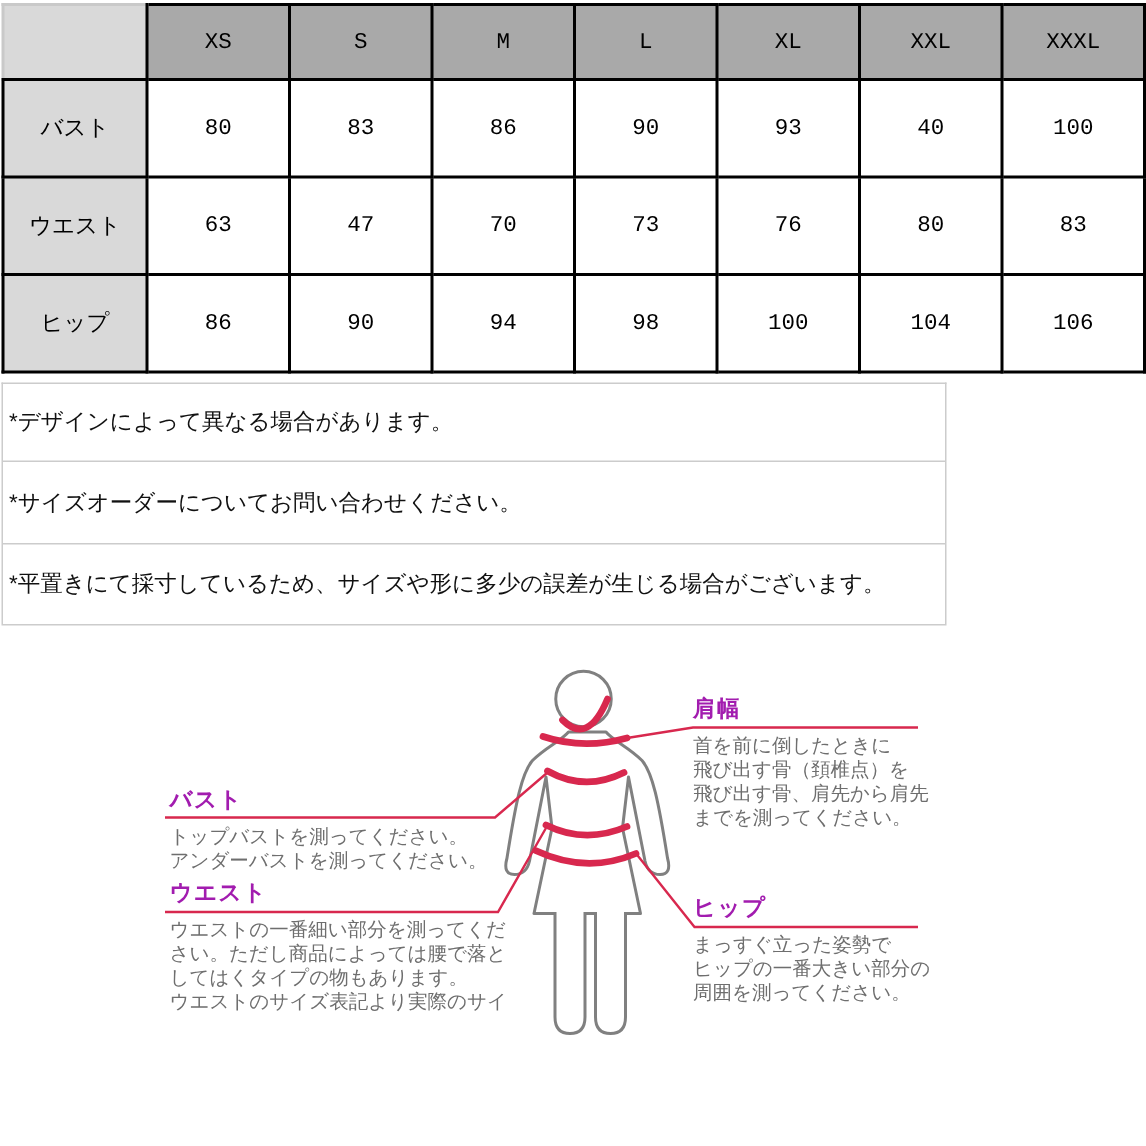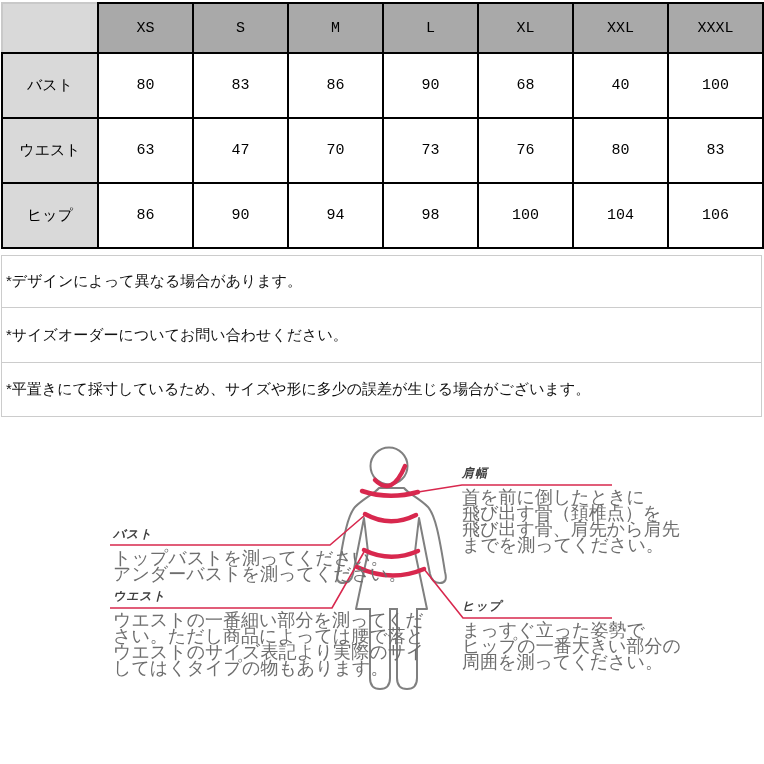--- a/index.html
+++ b/index.html
@@ -26,40 +26,40 @@
   .size-table th.corner {
     background:var(--table-label-bg,#d9d9d9);
     border-top-color:#c9c9c9; border-left-color:#c9c9c9;
   }
   .size-table td.row-label {
     background:var(--table-label-bg,#d9d9d9);
     font-family:"Liberation Sans","DejaVu Sans",sans-serif;
   }
   
   .notes {
-    width:761px; margin:6px 0 0 1px;
+    width:630px; margin:6px 0 0 1px;
     border:1px solid var(--note-border,#cccccc); border-bottom:none;
   }
   .note {
     display:flex; align-items:center;
     border-bottom:1px solid var(--note-border,#cccccc);
     padding-left:4px; font-size:15px; color:#111;
   }
   .note:nth-child(1){ height:52px; }
   .note:nth-child(2){ height:55px; }
   .note:nth-child(3){ height:54px; }
   
   .diagram { position:relative; width:764px; height:344px; margin-top:5px; }
   .diagram svg { position:absolute; left:0; top:0; }
   .dg-title {
-    position:absolute; font-size:12px; font-weight:bold;
-    color:#404040; line-height:16px; letter-spacing:1px; white-space:nowrap;font-style:italic;
+    position:absolute; font-size:15px; font-weight:bold;
+    color:#a21caf; line-height:16px; letter-spacing:1px; white-space:nowrap;
   }
   .dg-text {
-    position:absolute; font-size:18px; color:#6e6e6e;
+    position:absolute; font-size:13px; color:#6e6e6e;
     line-height:16px; white-space:nowrap;
   }
   .pos-bust-title     { left:113px; top:104px; }
   .pos-bust-text      { left:113px; top:128px; }
   .pos-waist-title    { left:113px; top:166px; }
   .pos-waist-text     { left:113px; top:190px; }
   .pos-shoulder-title { left:462px; top:43px;  }
   .pos-shoulder-text  { left:462px; top:67px;  }
   .pos-hip-title      { left:462px; top:176px; }
   .pos-hip-text       { left:462px; top:200px; }
@@ -90,21 +90,21 @@
       <th>XXXL</th>
     </tr>
   </thead>
   <tbody>
     <tr>
       <td class="row-label">バスト</td>
       <td>80</td>
       <td>83</td>
       <td>86</td>
       <td>90</td>
-      <td>68</td>
+      <td>93</td>
       <td>40</td>
       <td>100</td>
     </tr>
     <tr>
       <td class="row-label">ウエスト</td>
       <td>63</td>
       <td>47</td>
       <td>70</td>
       <td>73</td>
       <td>76</td>
@@ -163,22 +163,22 @@
   <div class="dg-title pos-bust-title">バスト</div>
   <div class="dg-text pos-bust-text">
     <div>トップバストを測ってください。</div>
     <div>アンダーバストを測ってください。</div>
   </div>
 
   <div class="dg-title pos-waist-title">ウエスト</div>
   <div class="dg-text pos-waist-text">
     <div>ウエストの一番細い部分を測ってくだ</div>
     <div>さい。ただし商品によっては腰で落と</div>
+    <div>してはくタイプの物もあります。</div>
     <div>ウエストのサイズ表記より実際のサイ</div>
-    <div>してはくタイプの物もあります。</div>
   </div>
 
   <div class="dg-title pos-shoulder-title">肩幅</div>
   <div class="dg-text pos-shoulder-text">
     <div>首を前に倒したときに</div>
     <div>飛び出す骨（頚椎点）を</div>
     <div>飛び出す骨、肩先から肩先</div>
     <div>までを測ってください。</div>
   </div>
 

